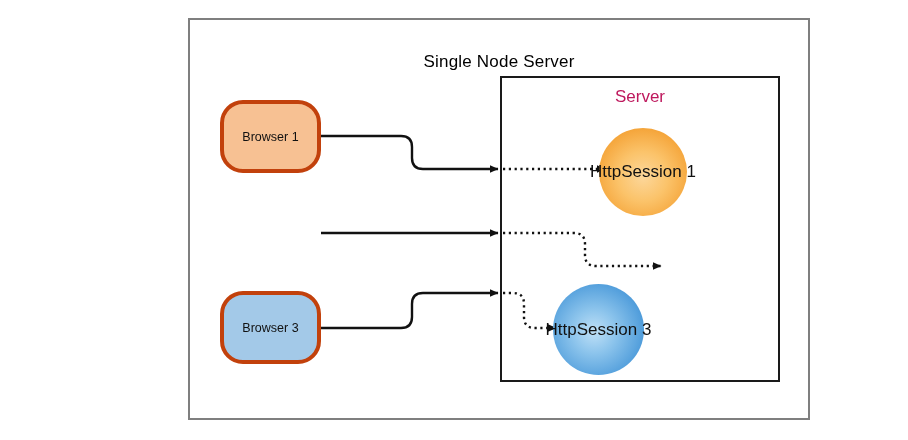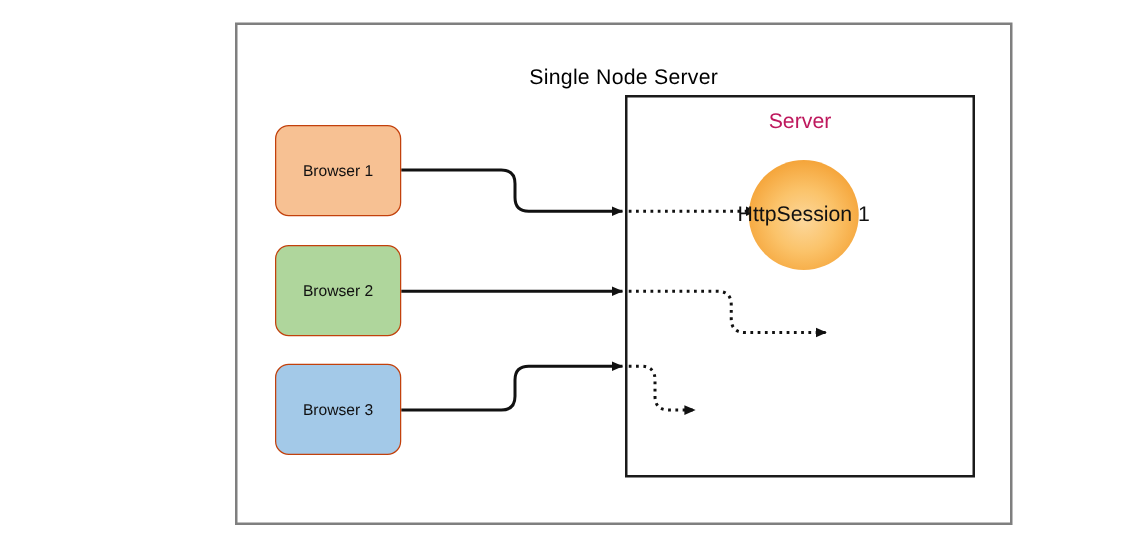--- a/index.html
+++ b/index.html
@@ -63,22 +63,22 @@
     font-size: 17px;
     color: #be185d;
   }
 
   
   .browser-box {
     position: absolute;
     left: 220px;
     width: 101px;
     height: 73px;
-    border: 1px solid #c2410c;
-    border-radius: 11px;
+    border: 4px solid #c2410c;
+    border-radius: 23px;
     box-sizing: border-box;
     display: flex;
     align-items: center;
     justify-content: center;
   }
   .browser-label {
     font-size: 12.5px;
     color: #111111;
   }
   .browser-1 { top: 100px; background: #f7c193; }
@@ -149,24 +149,24 @@
     <path d="M503,233 L574,233 Q585,233 585,244 L585,255 Q585,266 596,266 L661,266" fill="none" stroke="#111111" stroke-width="2.4" stroke-dasharray="2.2 3.6" stroke-linecap="butt" marker-end="url(#arrowDotted)"></path>
 
     <path d="M321,328 L401,328 Q412,328 412,317 L412,304 Q412,293 423,293 L498,293" fill="none" stroke="#111111" stroke-width="2.4" marker-end="url(#arrowSolid)"></path>
 
     <path d="M503,293 L513,293 Q524,293 524,304 L524,317 Q524,328 535,328 L556,328" fill="none" stroke="#111111" stroke-width="2.4" stroke-dasharray="2.2 3.6" stroke-linecap="butt" marker-end="url(#arrowDotted)"></path>
   </svg>
 
   <div class="browser-box browser-1">
     <span class="browser-label">Browser 1</span>
   </div>
-  <div class="browser-box browser-2">
-    <span class="browser-label">Browser 2</span>
-  </div>
   <div class="browser-box browser-3">
     <span class="browser-label">Browser 3</span>
   </div>
 
   <div class="session-circle session-1">
     <span class="session-label">HttpSession 1</span>
   </div>
+  <div class="session-circle session-3">
+    <span class="session-label">HttpSession 3</span>
+  </div>
 
 </div>
 
 </body></html>

